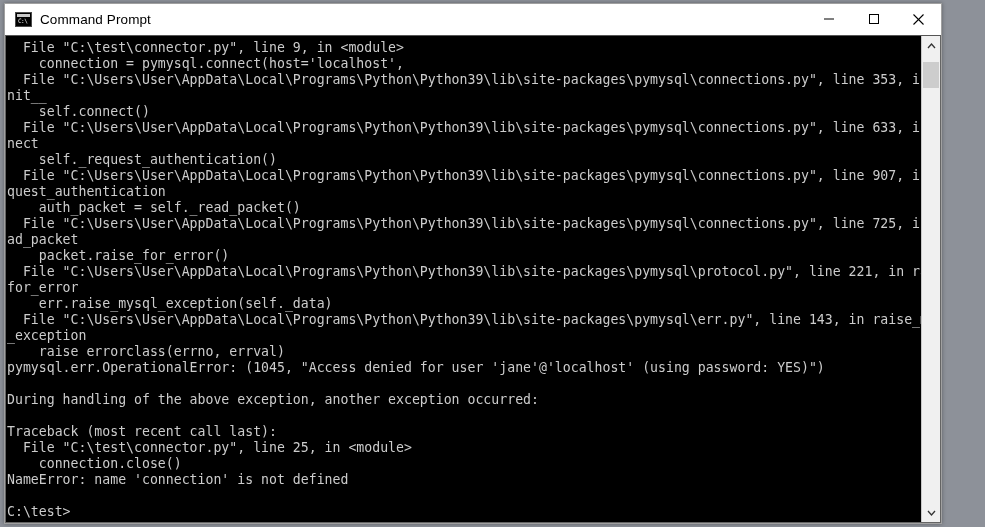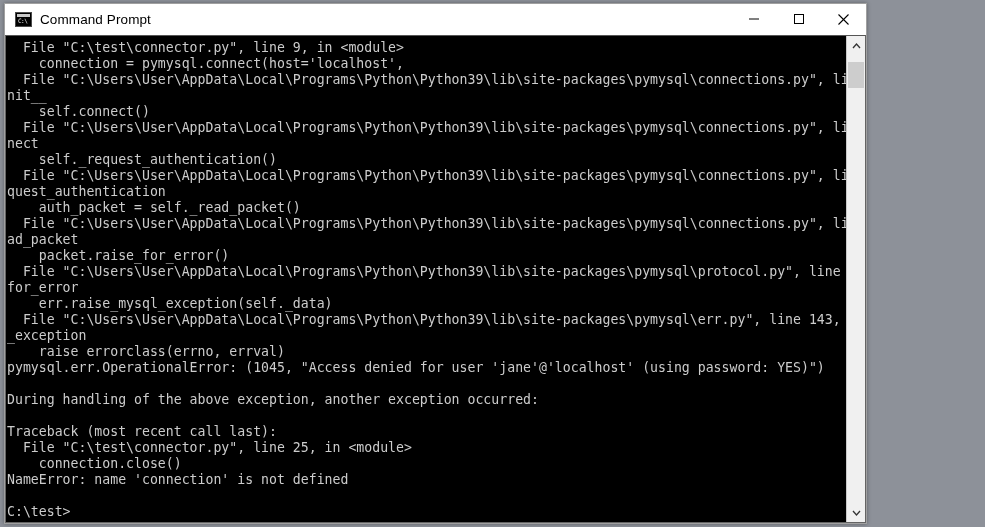--- a/index.html
+++ b/index.html
@@ -12,21 +12,21 @@
     height: 527px;
     overflow: hidden;
     font-family: "Liberation Sans", sans-serif;
   }
 
   
   #cmd-window {
     position: absolute;
     left: 4px;
     top: 3px;
-    width: 863px;
+    width: 938px;
     height: 521px;
     background: #ffffff;
     border: 1px solid #a0a0a0;
     box-sizing: border-box;
     display: flex;
     flex-direction: column;
     box-shadow: 0 0 4px rgba(0,0,0,0.35);
   }
 
   

